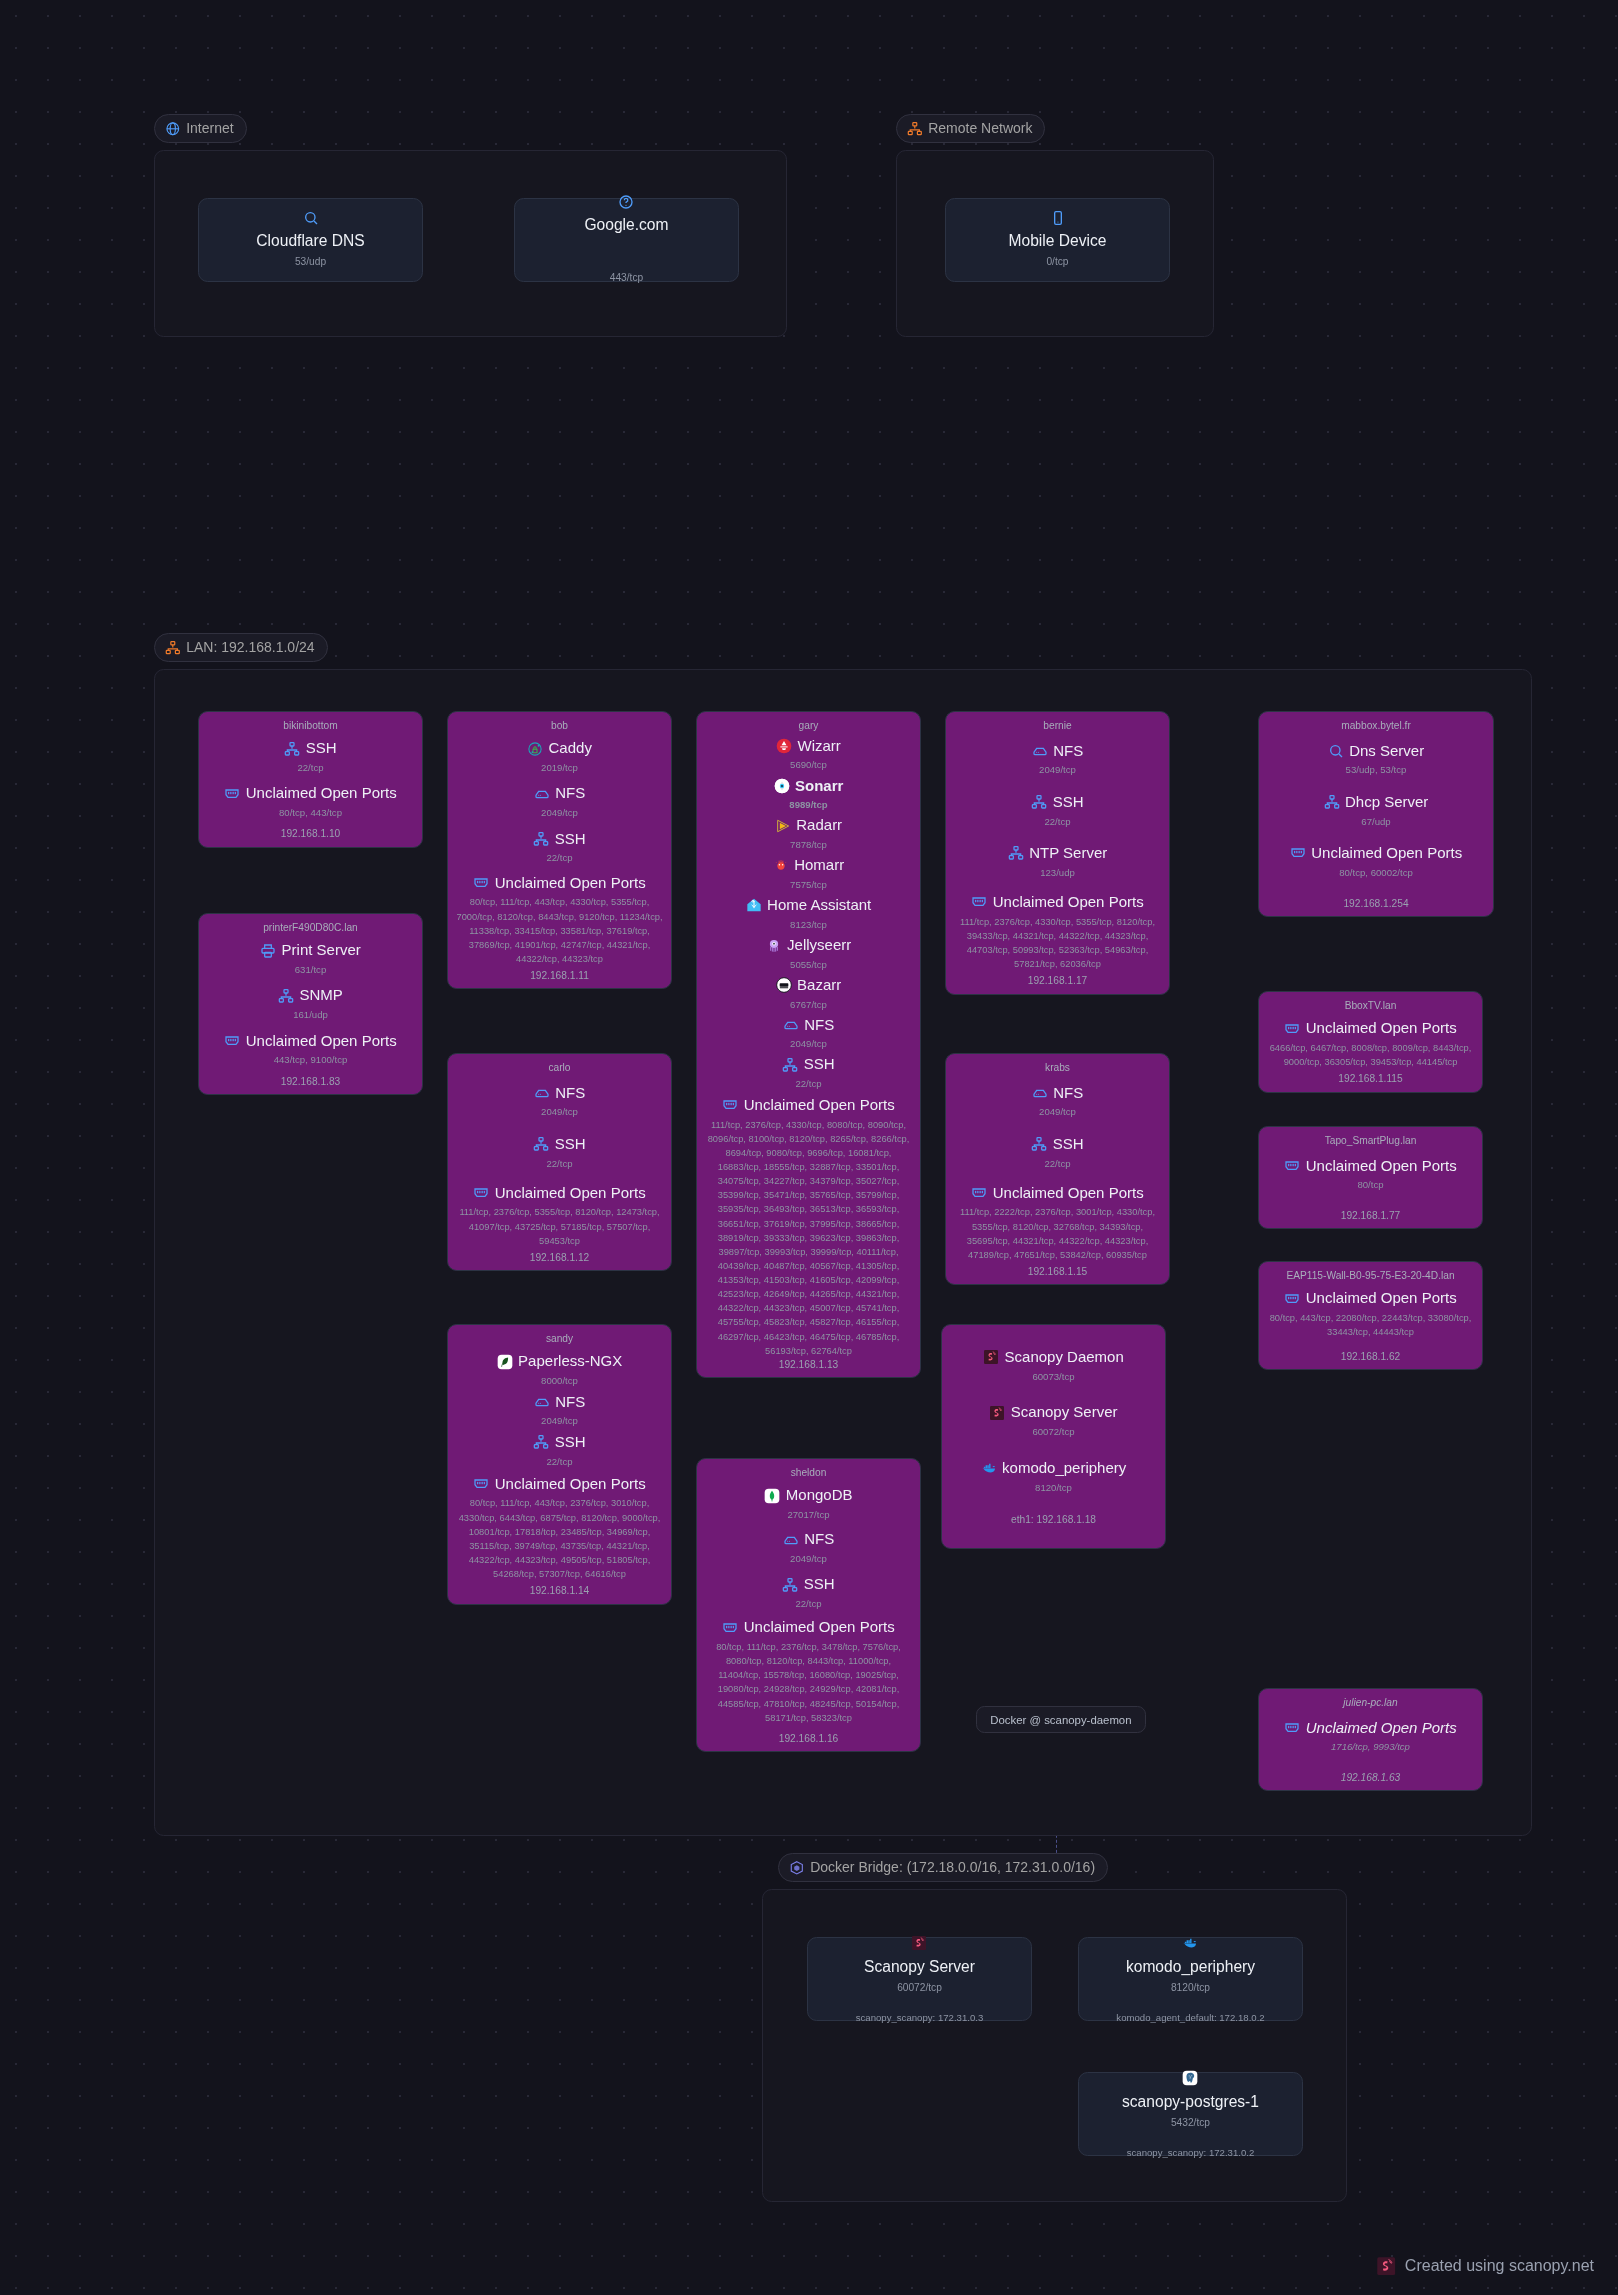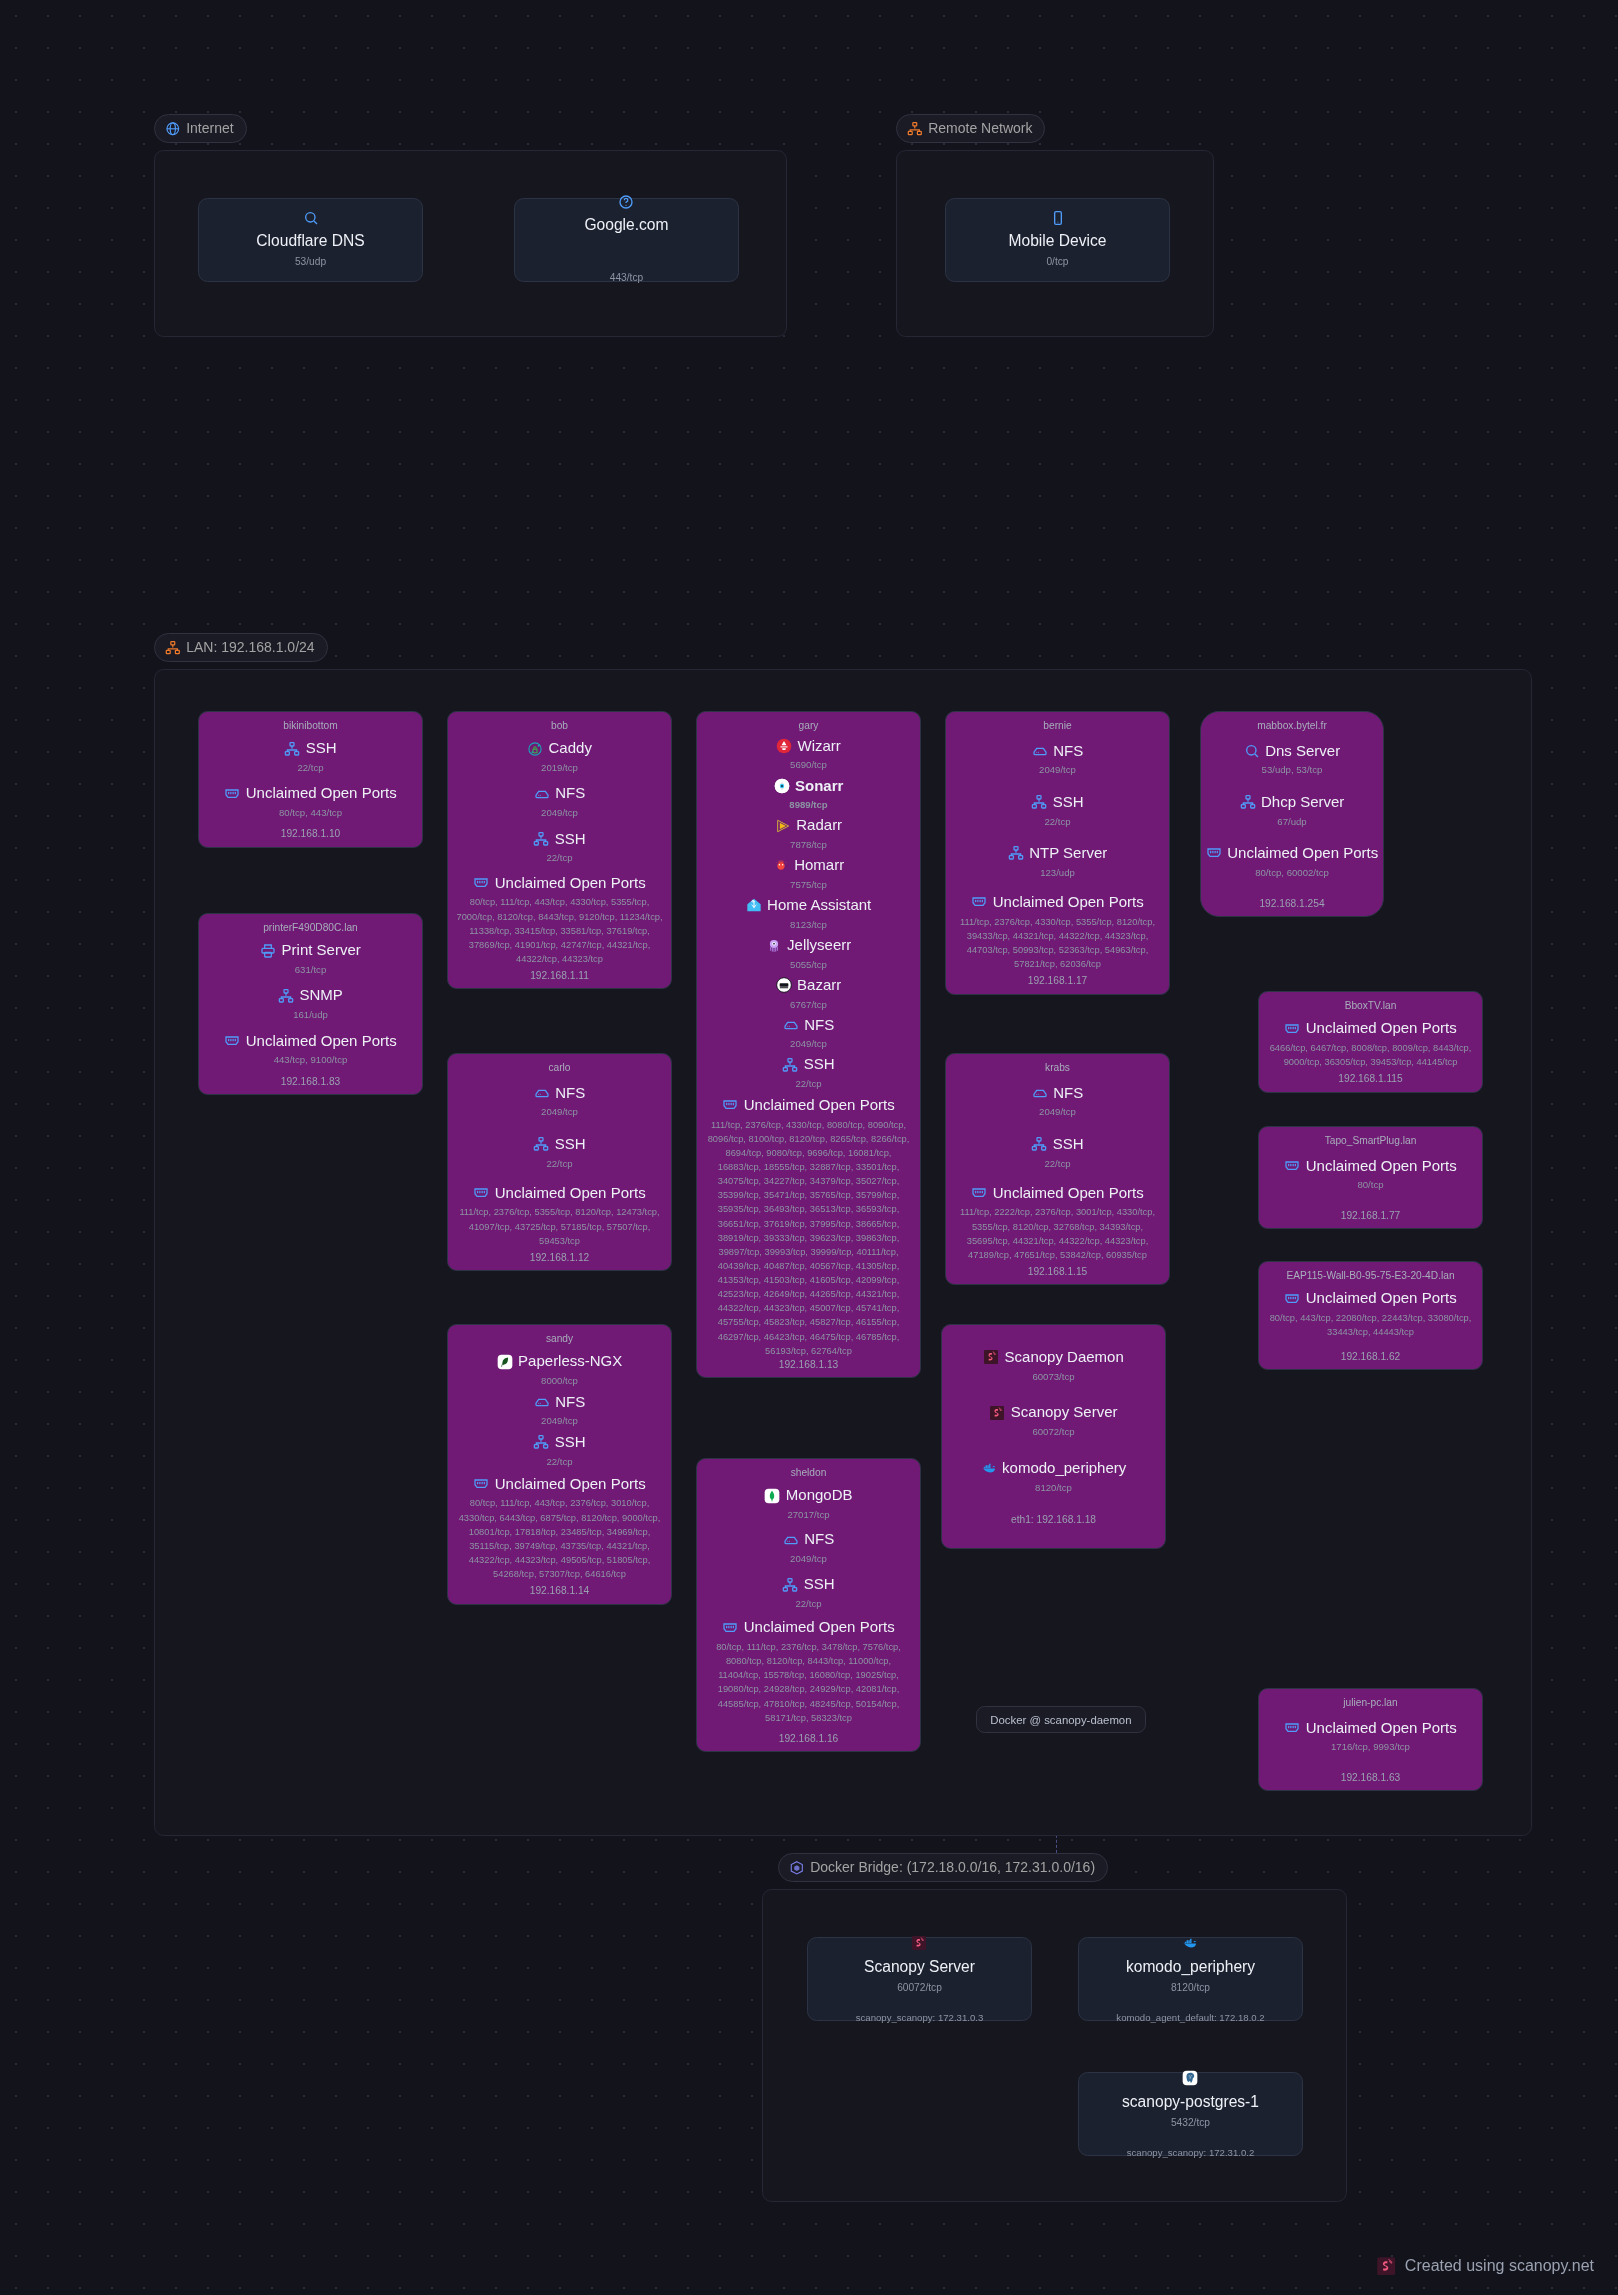--- a/index.html
+++ b/index.html
@@ -703,21 +703,21 @@
               <path d="M2 12.8h19c0 3.3-2.3 5.8-6.2 5.8-4.6 0-8.5-1.4-10.8-5.1z" fill="#2396ed"></path>
               <path d="M17.4 9.3c.9-.7 1.7-.4 2.1.2.5-.3 1.3-.2 1.6.2-.5 1-1.9 1.3-3.1.9z" fill="#2396ed"></path>
             </svg></span>
         <span>komodo_periphery</span>
       </div>
       <div class="svc-ports">8120/tcp</div>
     </div>
     <div class="host-ip" style="margin-top:19px;">eth1: 192.168.1.18</div>
   </div>
 
-  <div class="host" style="left:1200px;top:711px;width:184px;border-radius:19px;">
+  <div class="host" style="left:1258px;top:711px;width:236px;">
     <div class="host-name">mabbox.bytel.fr</div>
     <div class="svc" style="margin-top:8.4px;">
       <div class="svc-title">
         <span class="svc-ic"><svg viewBox="0 0 24 24" fill="none" stroke="#4f9cf9" stroke-width="2">
               <circle cx="11" cy="11" r="7"></circle>
               <path d="M16.5 16.5 21 21"></path>
             </svg></span>
         <span>Dns Server</span>
       </div>
       <div class="svc-ports">53/udp, 53/tcp</div>
@@ -785,21 +785,21 @@
               <path d="M3 6h18v7l-3 4H6l-3-4z"></path>
               <path d="M7 9.5v2M10.3 9.5v2M13.7 9.5v2M17 9.5v2" stroke-linecap="round"></path>
             </svg></span>
         <span>Unclaimed Open Ports</span>
       </div>
       <div class="svc-ports list">80/tcp, 443/tcp, 22080/tcp, 22443/tcp, 33080/tcp, 33443/tcp, 44443/tcp</div>
     </div>
     <div class="host-ip" style="margin-top:12px;">192.168.1.62</div>
   </div>
 
-  <div class="host" style="left:1258px;top:1688px;width:225px;">
+  <div class="host" style="left:1258px;top:1688px;width:225px;font-style:italic;">
     <div class="host-name">julien-pc.lan</div>
     <div class="svc" style="margin-top:8.4px;">
       <div class="svc-title">
         <span class="svc-ic"><svg viewBox="0 0 24 24" fill="none" stroke="#4f9cf9" stroke-width="1.9">
               <path d="M3 6h18v7l-3 4H6l-3-4z"></path>
               <path d="M7 9.5v2M10.3 9.5v2M13.7 9.5v2M17 9.5v2" stroke-linecap="round"></path>
             </svg></span>
         <span>Unclaimed Open Ports</span>
       </div>
       <div class="svc-ports">1716/tcp, 9993/tcp</div>

